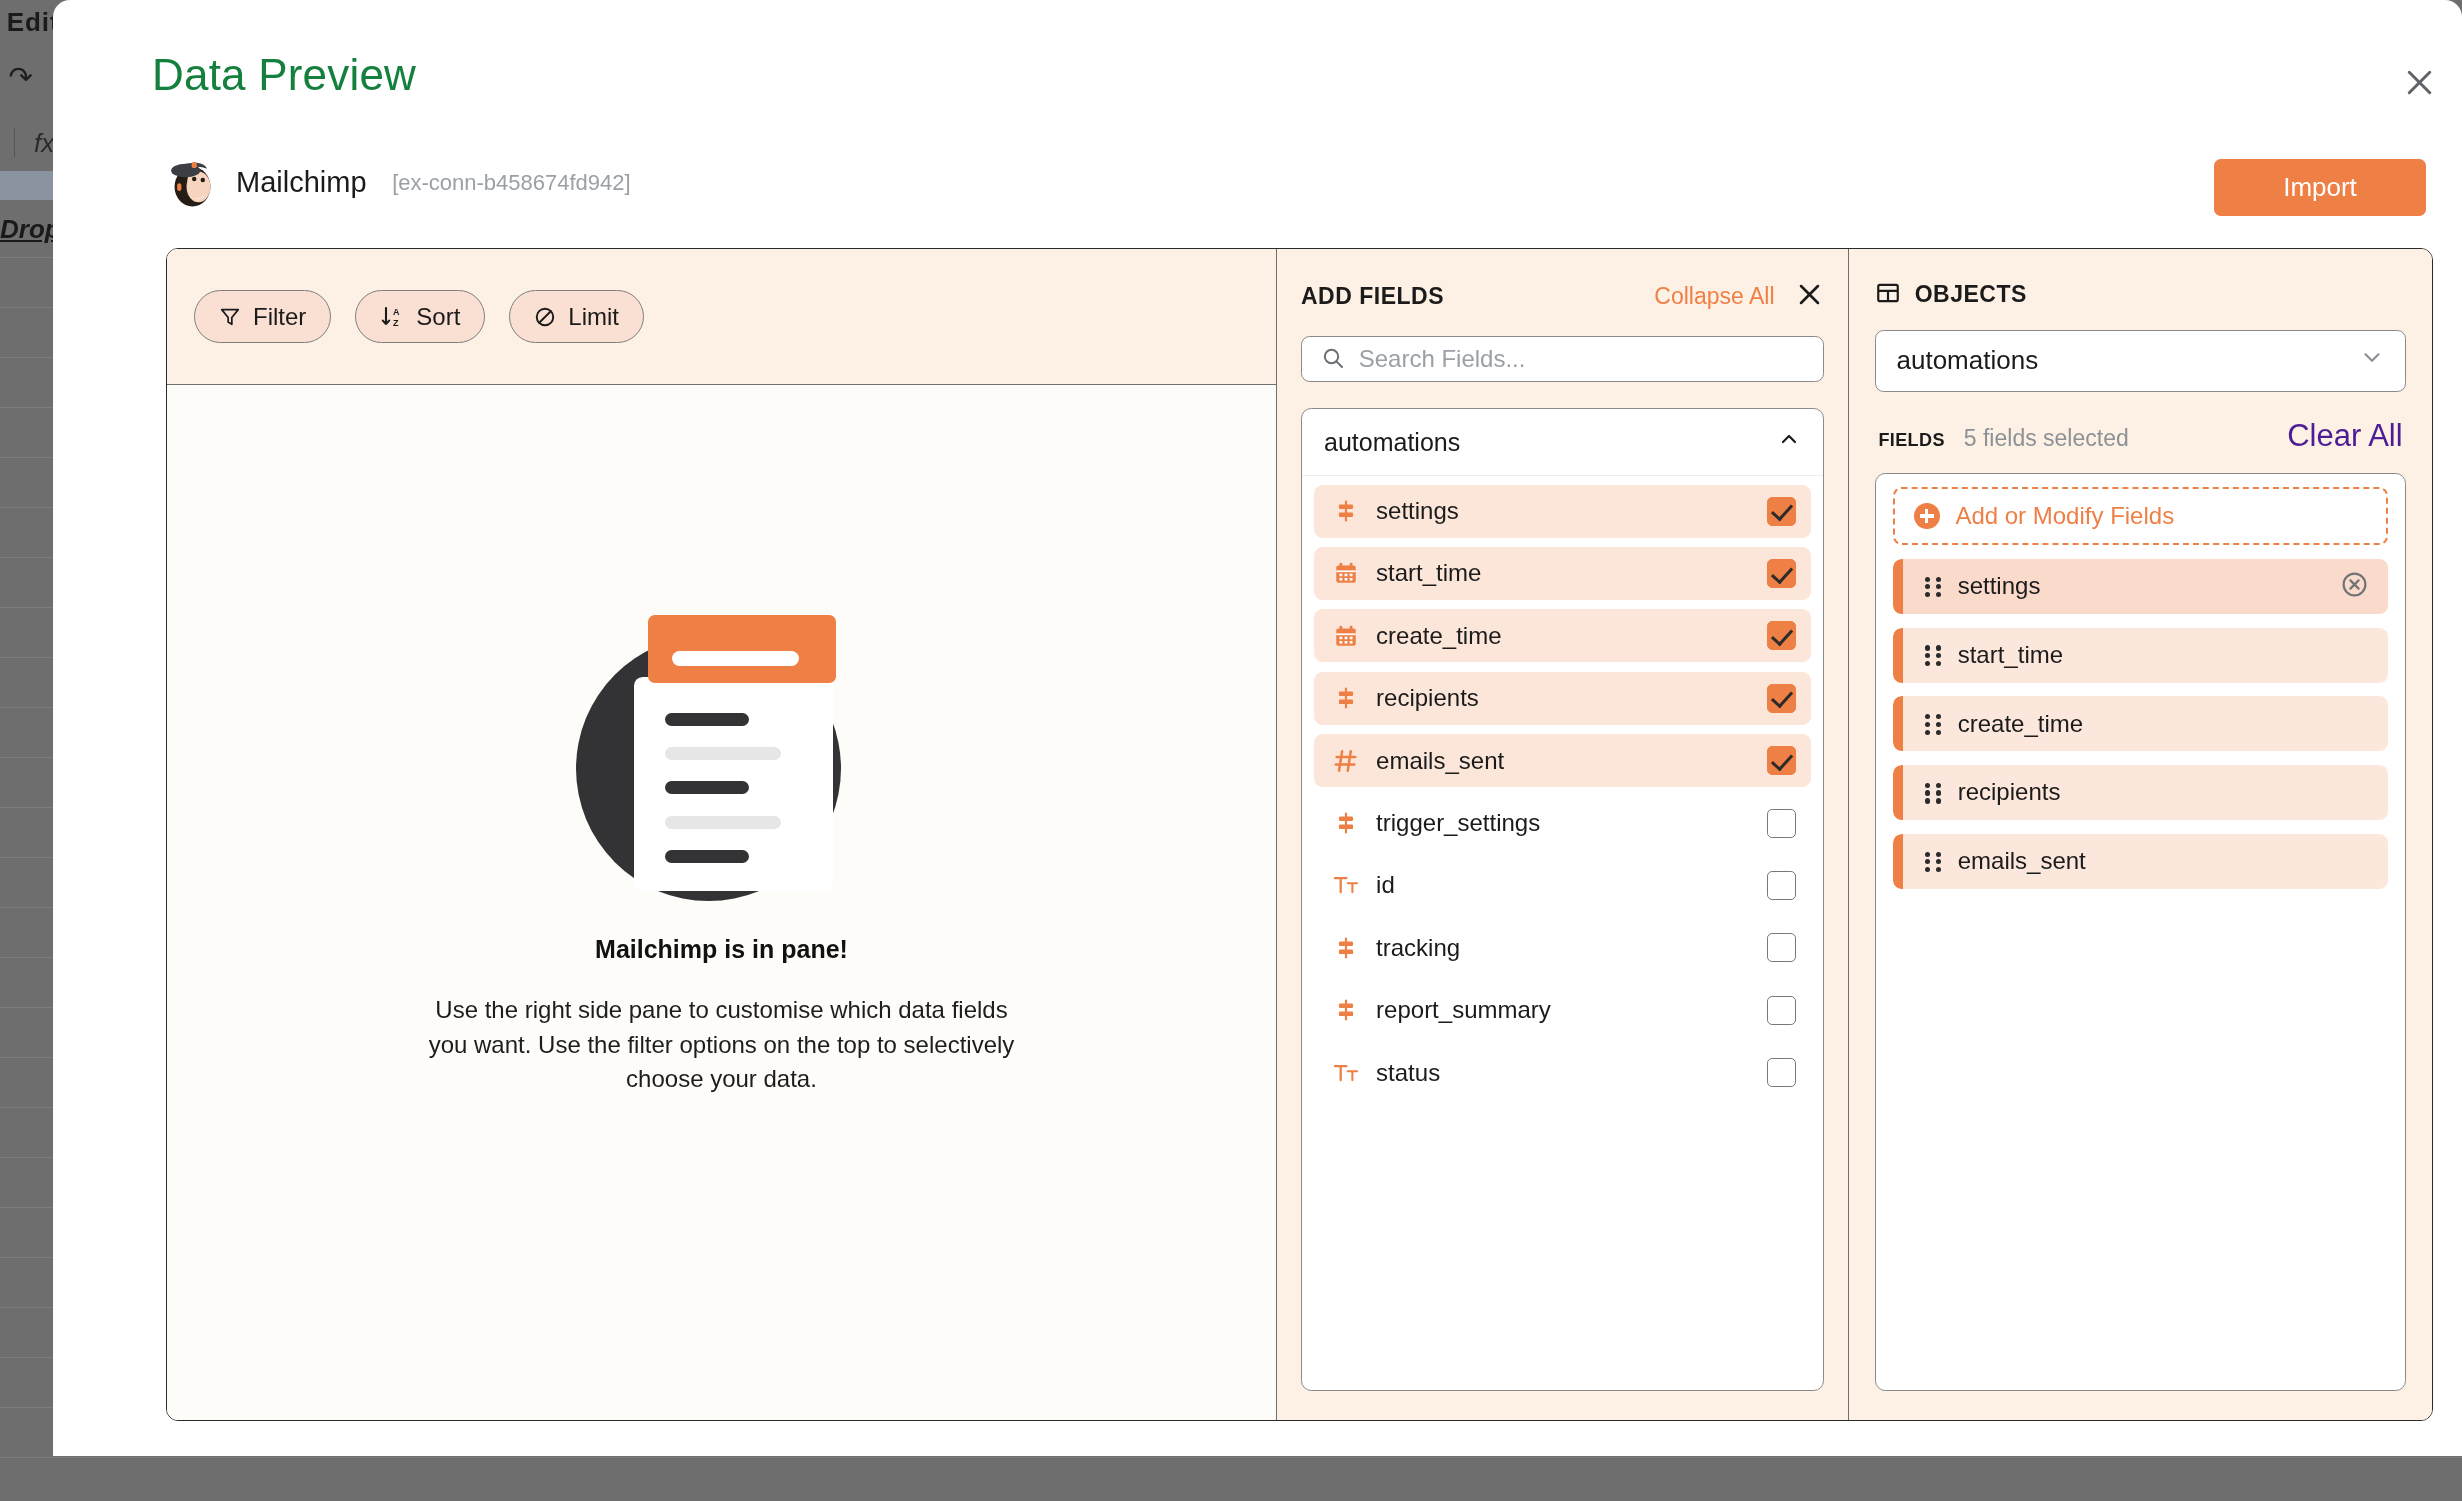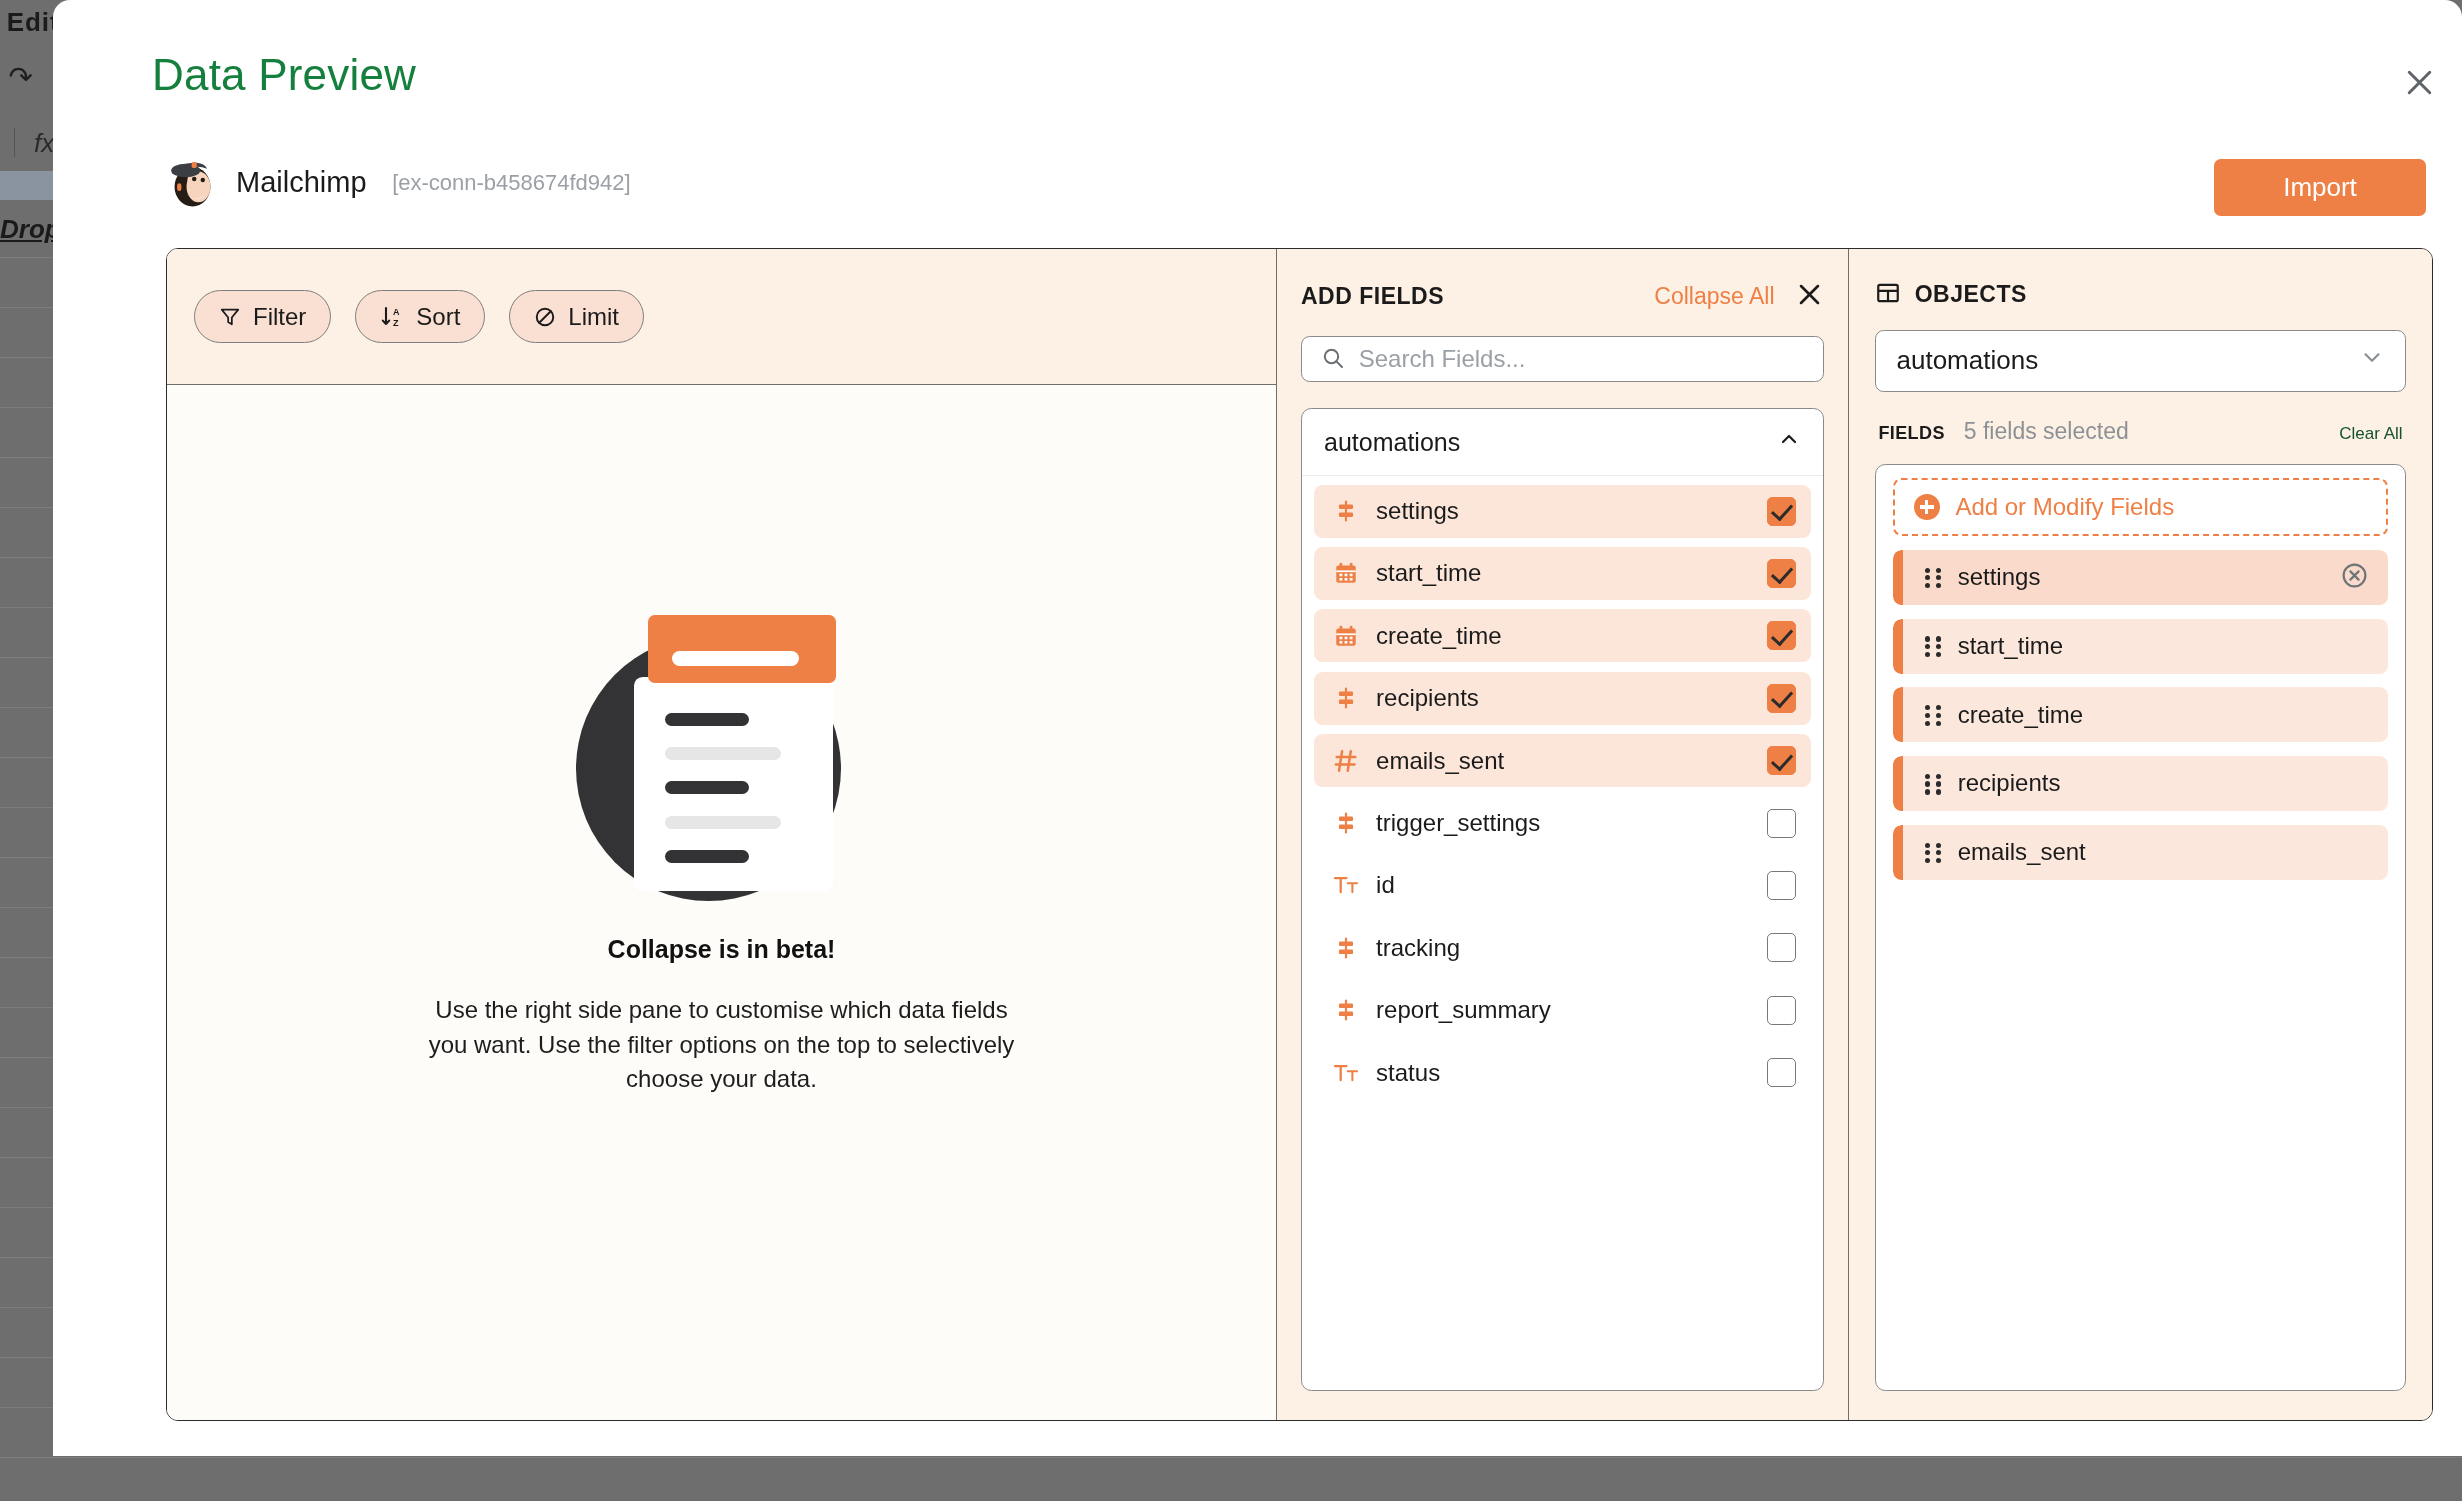--- a/index.html
+++ b/index.html
@@ -256,21 +256,21 @@
     height: 62px; background: #fff;
     border: 1.7px solid #8a8a8a; border-radius: 8.6px;
     display: flex; align-items: center; padding: 0 20.5px;
     font-size: 26px; color: #1b1b1b; cursor: pointer;
     margin-bottom: 26px;
   }
   .obj-select .chev { margin-left: auto; }
   .fields-bar { display: flex; align-items: baseline; margin-bottom: 19px; padding: 0 3.4px; }
   .fields-bar .lbl { font-size: 18px; font-weight: 700; color: #1b1b1b; letter-spacing: 0.4px; }
   .fields-bar .cnt { font-size: 23px; color: #8d9196; margin-left: 19px; }
-  .fields-bar .clear { margin-left: auto; font-size: 17px; color: #14532d; cursor: pointer;
+  .fields-bar .clear { margin-left: auto; font-size: 31px; color: #4c1d95; cursor: pointer;
                        background: none; border: none; font-family: inherit; }
   .sel-card {
     flex: 1; background: #fff;
     border: 1.7px solid #8a8a8a; border-radius: 10.3px;
     padding: 13.7px 17px; overflow: hidden;
   }
   .add-modify {
     height: 58px; border: 2.6px dashed #ee7f45; border-radius: 8.6px;
     display: flex; align-items: center; gap: 15.4px;
     padding: 0 19px; margin-bottom: 13.7px;
@@ -401,21 +401,21 @@
             <div class="illus-line dark" style="top:36px"></div>
             <div class="illus-line light" style="top:70px"></div>
             <div class="illus-line dark" style="top:104px"></div>
             <div class="illus-line light" style="top:139px"></div>
             <div class="illus-line dark" style="top:173px"></div>
           </div>
           <div class="illus-top">
               <div class="illus-top-bar"></div>
             </div>
         </div>
-        <div class="preview-title">Collapse is in beta!</div>
+        <div class="preview-title">Mailchimp is in pane!</div>
         <div class="preview-desc">Use the right side pane to customise which data fields you want. Use the filter options on the top to selectively choose your data.</div>
       </div>
     </div>
 
     <div class="pane-add">
       <div class="add-head">
         <div class="add-head-title">ADD FIELDS</div>
         <button class="collapse-all">Collapse All</button>
         <span class="add-close">
           <svg width="29" height="29" viewBox="0 0 24 24">

